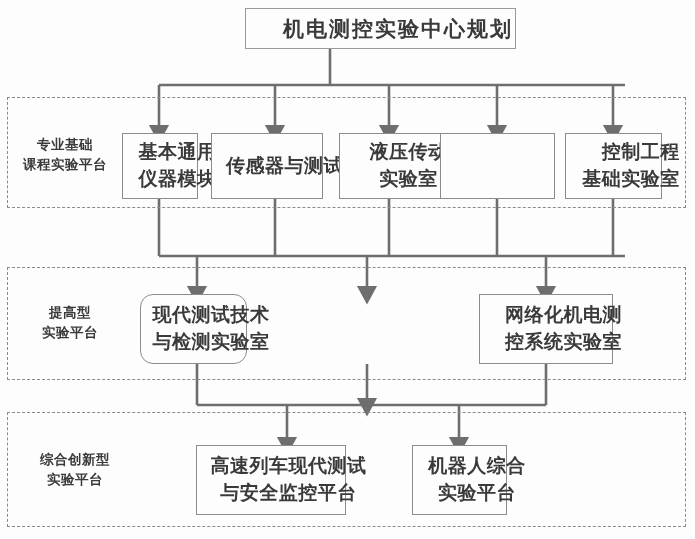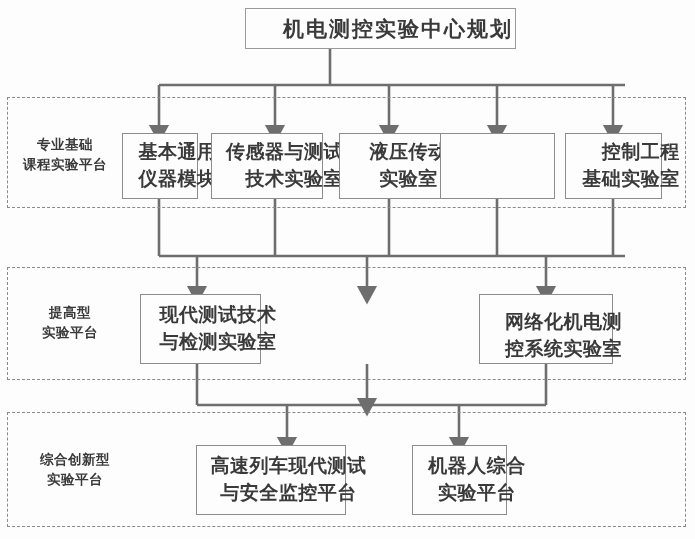--- a/index.html
+++ b/index.html
@@ -129,21 +129,20 @@
   <div class="node leaf" style="left:122px; top:133px; width:76px; height:66px;">
     <div>
       <span class="txt-line">基本通用</span>
       <span class="txt-line">仪器模块</span>
     </div>
   </div>
 
   <div class="node leaf" style="left:211px; top:133px; width:112px; height:66px;text-align:right;">
     <div>
       <span class="txt-line">传感器与测试</span>
-      <span class="txt-line">技术实验室</span>
     </div>
   </div>
 
   <div class="node leaf" style="left:339px; top:133px; width:104px; height:66px;">
     <div>
       <span class="txt-line">液压传动</span>
       <span class="txt-line">实验室</span>
     </div>
   </div>
 
@@ -160,29 +159,29 @@
   </div>
 
   <div class="group" style="left:7px; top:267px; width:679px; height:113px;"></div>
   <div class="group-label" style="left:15px; top:298px; width:110px; height:50px;">
     <div>
       <span class="txt-line">提高型</span>
       <span class="txt-line">实验平台</span>
     </div>
   </div>
 
-  <div class="node leaf" style="left:140px; top:294px; width:121px; height:70px;">
+  <div class="node leaf" style="left:140px; top:294px; width:107px; height:70px;border-radius:13px;">
     <div>
       <span class="txt-line">现代测试技术</span>
       <span class="txt-line">与检测实验室</span>
     </div>
   </div>
 
 
-  <div class="node leaf" style="left:479px; top:294px; width:134px; height:70px;align-items:flex-end;">
+  <div class="node leaf" style="left:479px; top:294px; width:134px; height:70px;">
     <div>
       <span class="txt-line">网络化机电测</span>
       <span class="txt-line">控系统实验室</span>
     </div>
   </div>
 
   <div class="group" style="left:7px; top:412px; width:679px; height:115px;"></div>
   <div class="group-label" style="left:15px; top:445px; width:120px; height:50px;">
     <div>
       <span class="txt-line">综合创新型</span>

